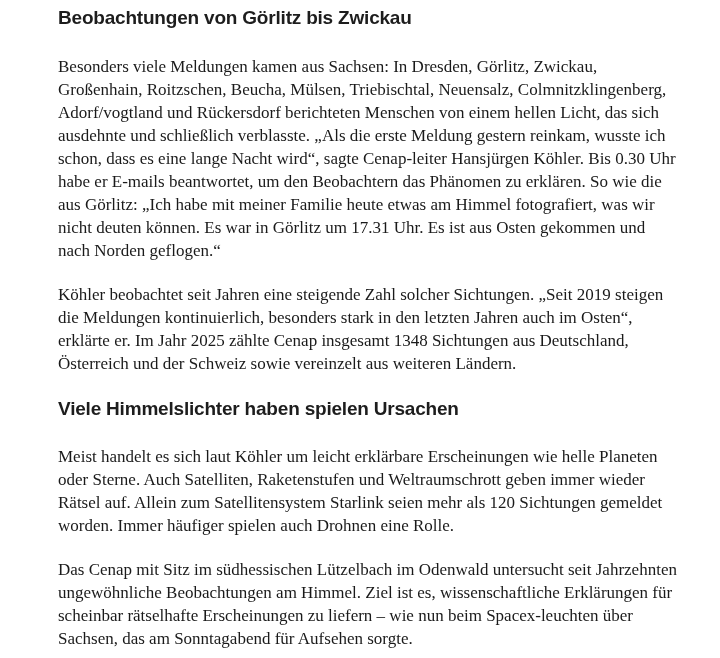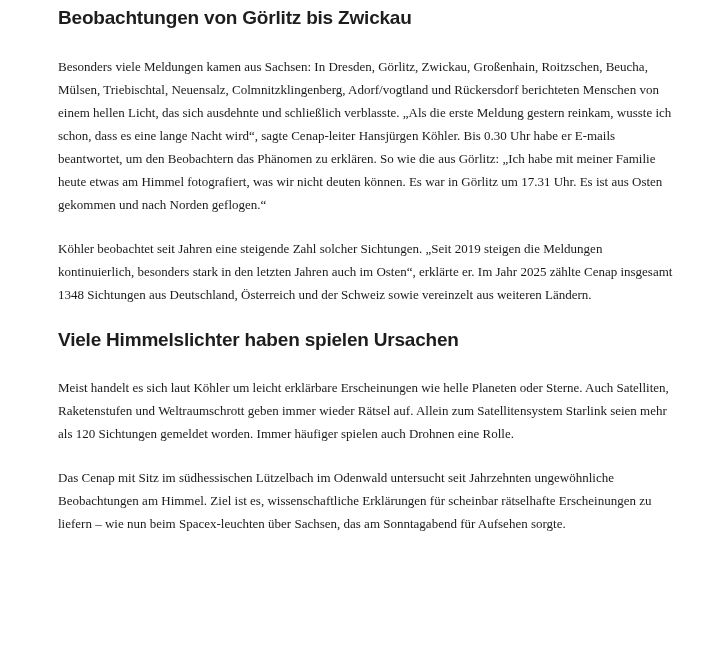--- a/index.html
+++ b/index.html
@@ -25,21 +25,21 @@
       letter-spacing: -0.2px;
       color: #1d1d1d;
       margin: 0 0 25px 0;
     }
     .headline.secondary {
       margin-top: 22px;
       margin-bottom: 24px;
     }
     .body-text {
       font-family: "Liberation Serif", "DejaVu Serif", serif;
-      font-size: 13px;
+      font-size: 17px;
       line-height: 23px;
       color: #1a1a1a;
       margin: 0 0 21px 0;
       text-align: left;
       hyphens: auto;
       -webkit-hyphens: auto;
     }
   </style>
 </head>
 <body>

